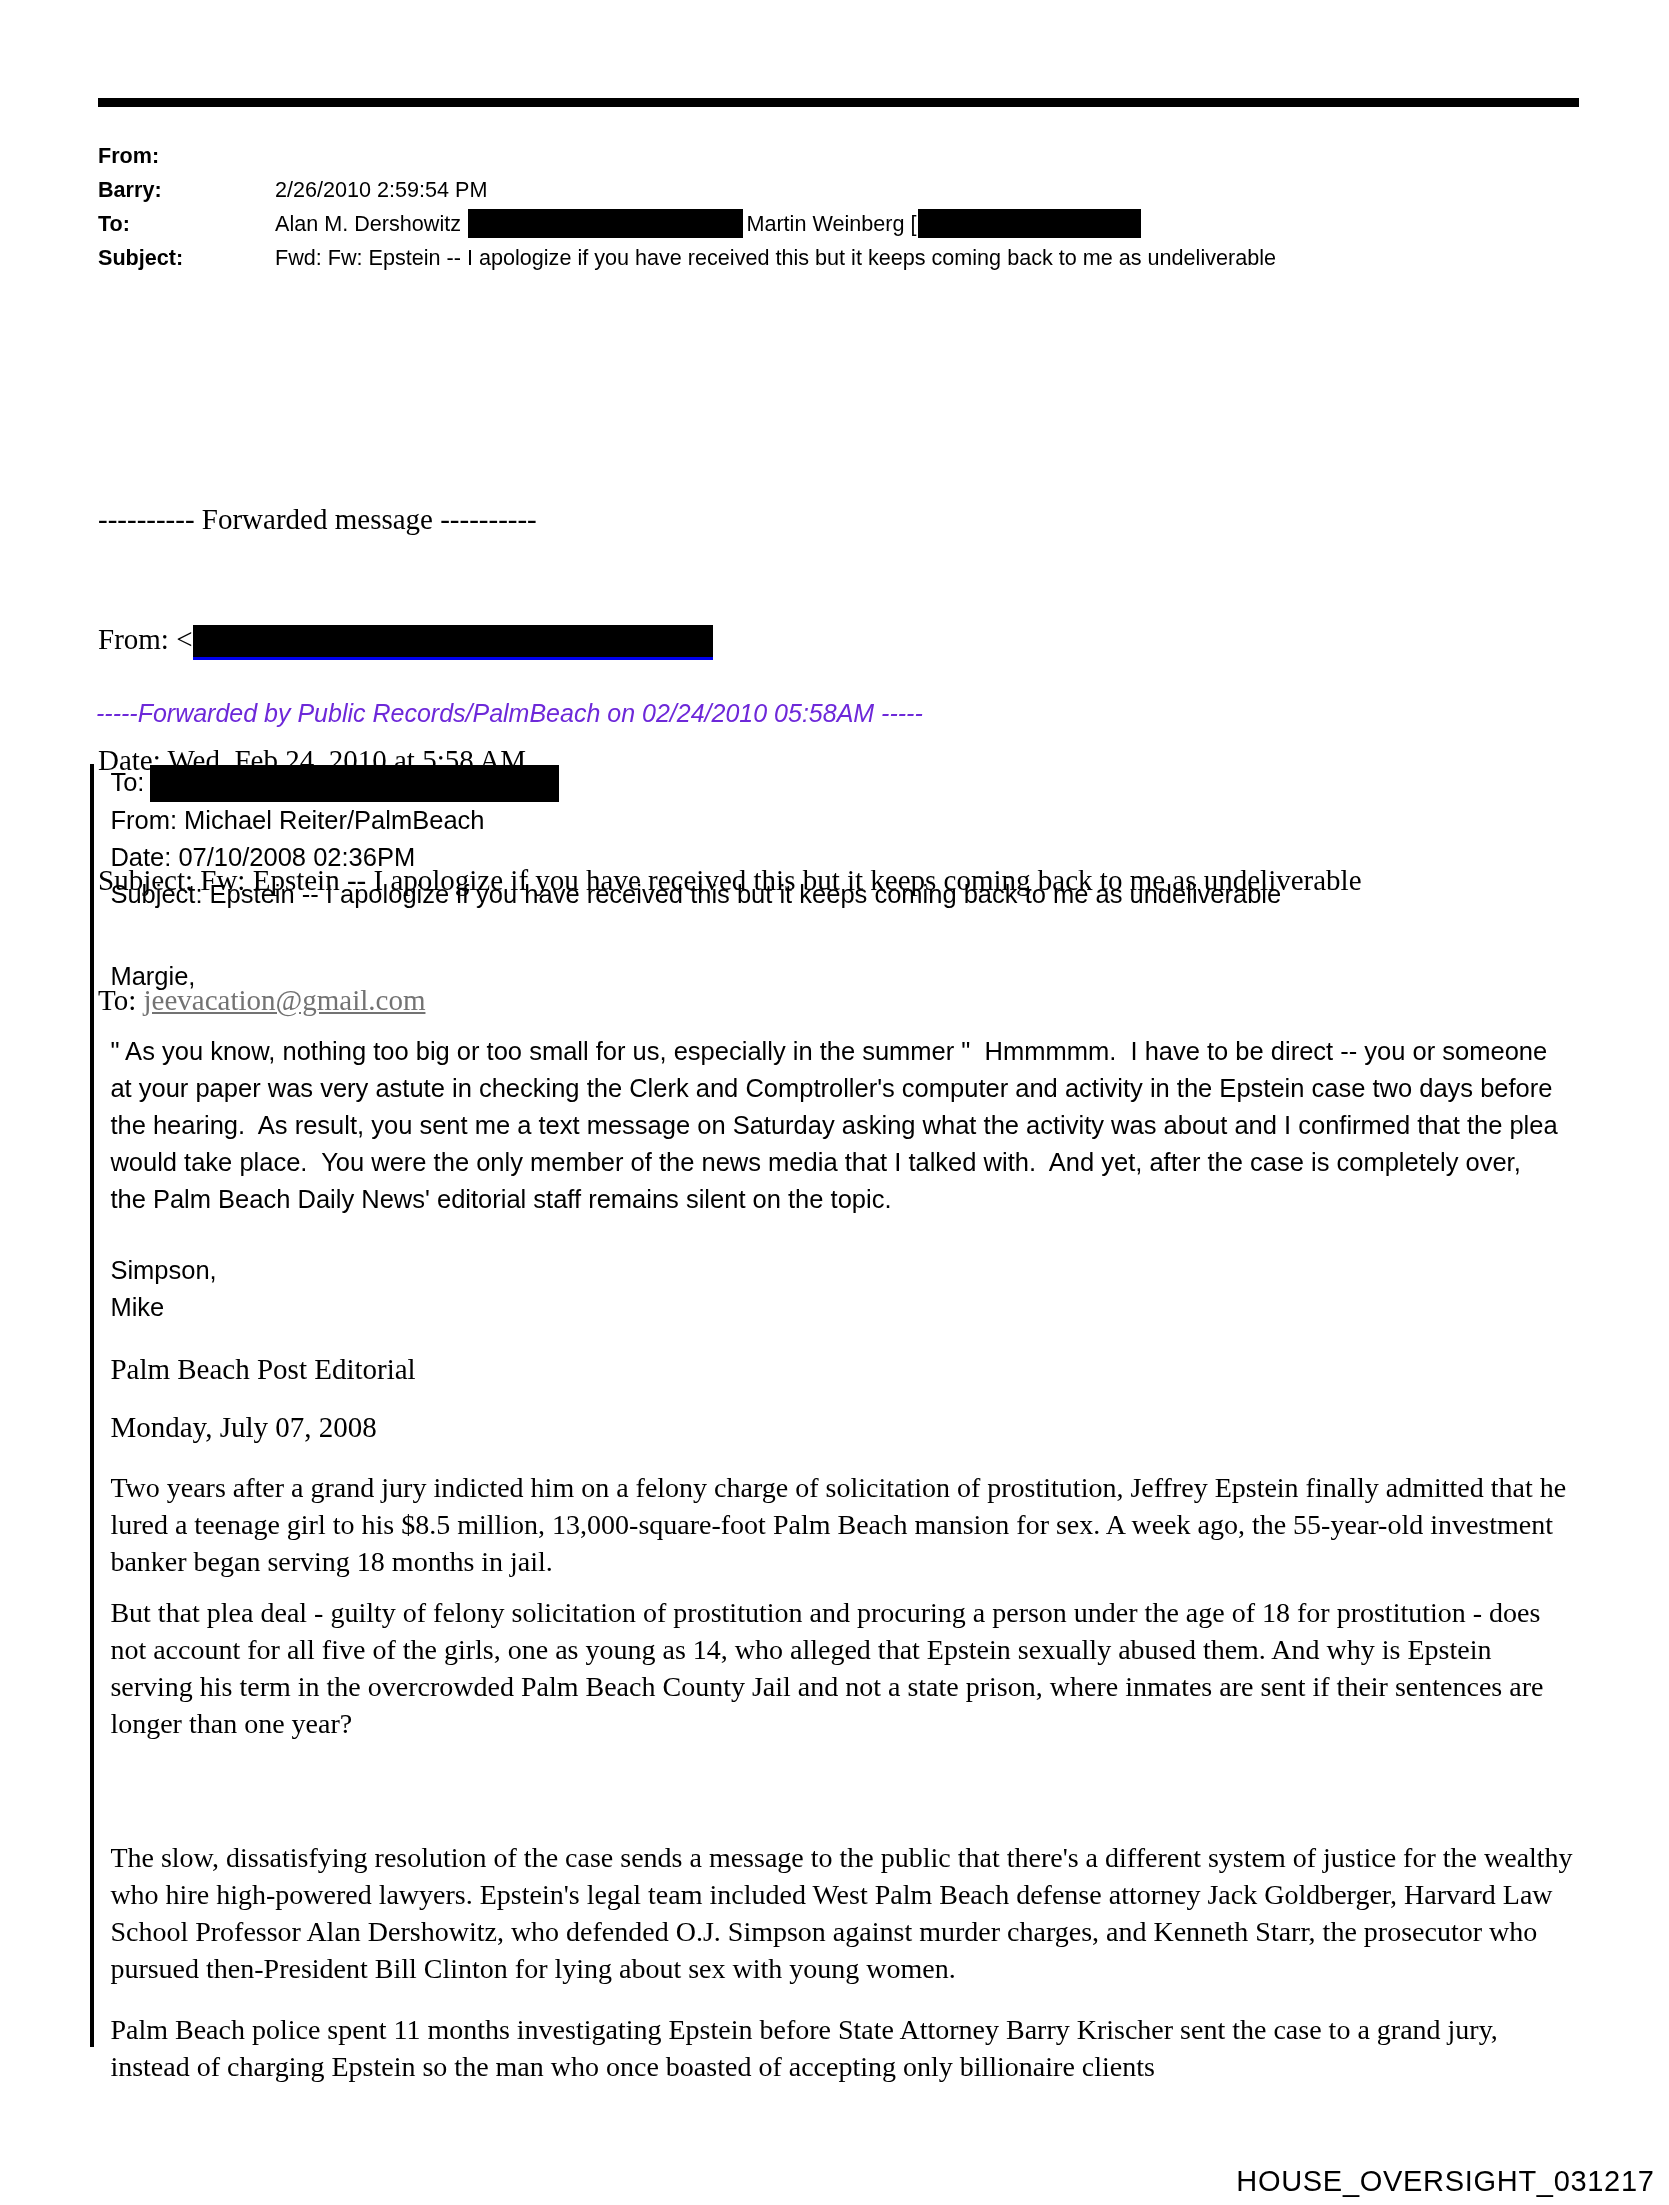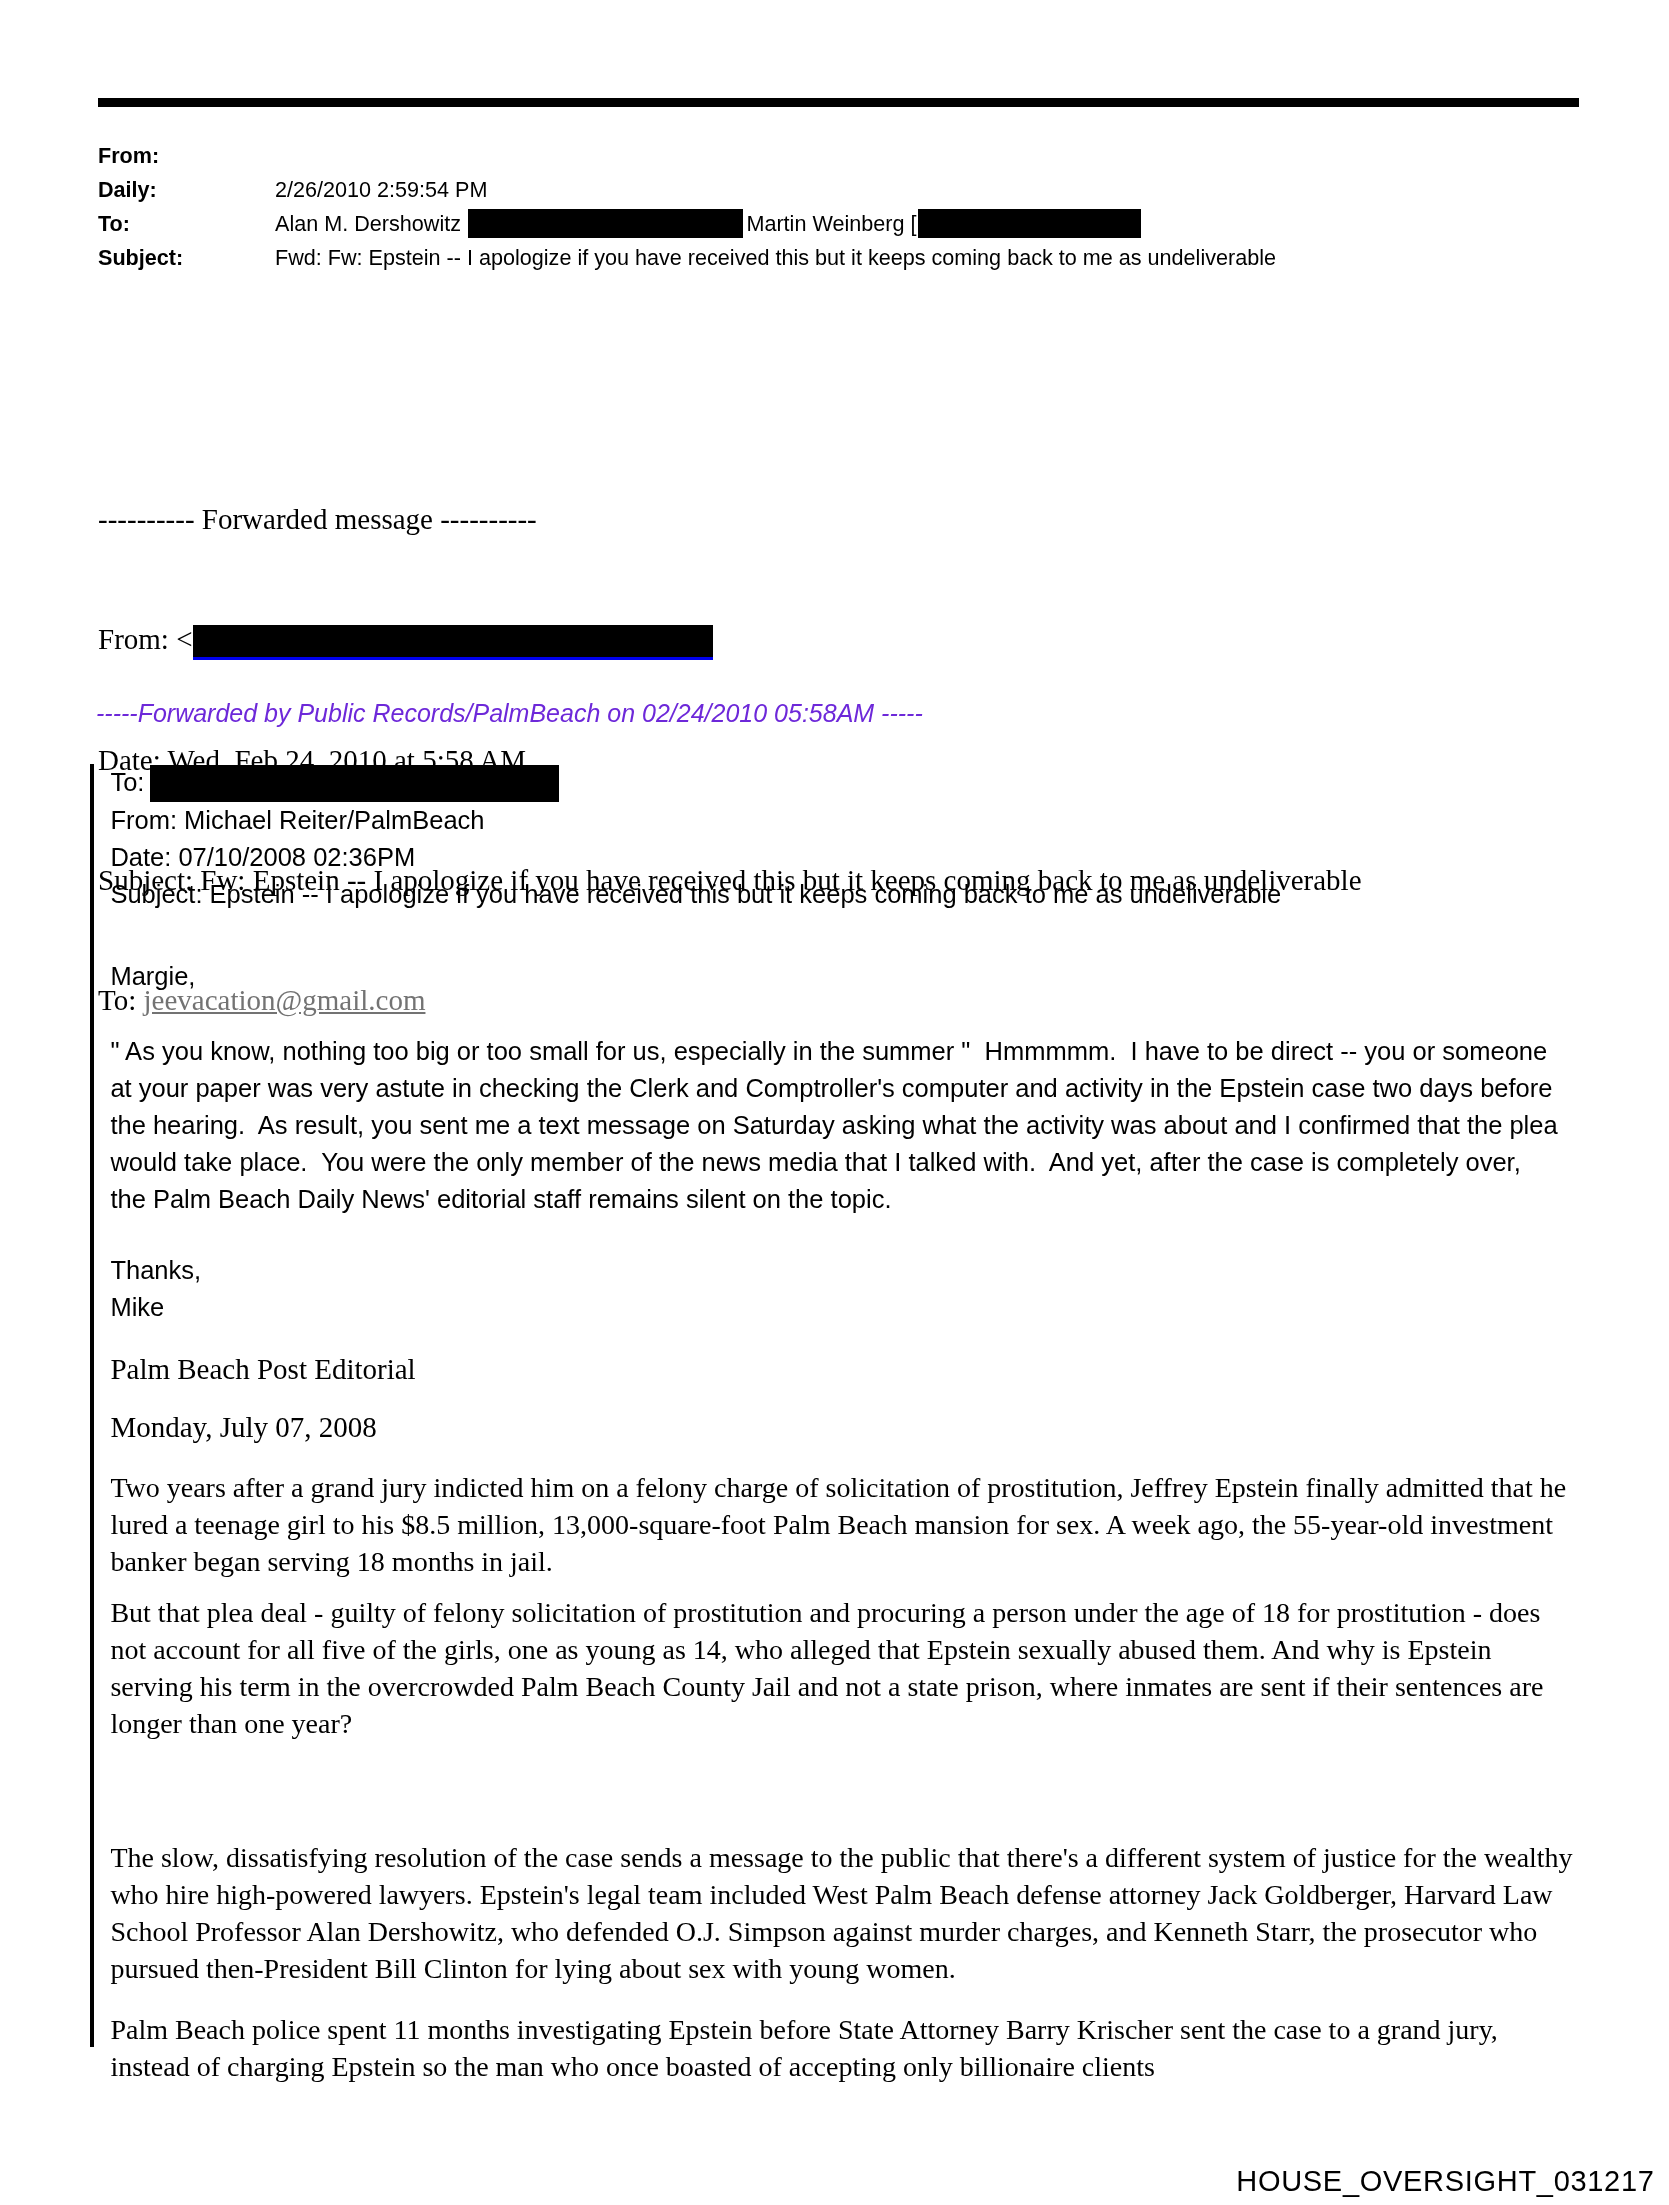--- a/index.html
+++ b/index.html
@@ -127,21 +127,21 @@
 
 <div id="page">
 
   <div class="top-rule"></div>
 
   <div class="mail-header">
     <div class="row">
       <span class="label">From:</span>
     </div>
     <div class="row">
-      <span class="label">Daily:</span>
+      <span class="label">Barry:</span>
       <span class="value">2/26/2010 2:59:54 PM</span>
     </div>
     <div class="row">
       <span class="label">To:</span>
       <span class="value"><span>Alan M. Dershowitz</span><span class="redact r-to1" style="background: rgb(0, 0, 0);"></span><span>Martin Weinberg [</span><span class="redact r-to2" style="background: rgb(0, 0, 0);"></span></span>
     </div>
     <div class="row">
       <span class="label">Subject:</span>
       <span class="value">Fwd: Fw: Epstein -- I apologize if you have received this but it keeps coming back to me as undeliverable</span>
     </div>
@@ -160,21 +160,21 @@
   <div class="quote-block">
     <div class="q-head"><span>To:</span><span class="redact r-q-to" style="background: rgb(0, 0, 0);"></span></div>
     <div class="q-head">From: Michael Reiter/PalmBeach</div>
     <div class="q-head">Date: 07/10/2008 02:36PM</div>
     <div class="q-head">Subject: Epstein -- I apologize if you have received this but it keeps coming back to me as undeliverable</div>
 
     <div class="q-greeting">Margie,</div>
 
     <div class="q-body">" As you know, nothing too big or too small for us, especially in the summer "  Hmmmmm.  I have to be direct -- you or someone at your paper was very astute in checking the Clerk and Comptroller's computer and activity in the Epstein case two days before the hearing.  As result, you sent me a text message on Saturday asking what the activity was about and I confirmed that the plea would take place.  You were the only member of the news media that I talked with.  And yet, after the case is completely over, the Palm Beach Daily News' editorial staff remains silent on the topic.</div>
 
-    <div class="q-closing">Thanks,</div>
+    <div class="q-closing">Simpson,</div>
     <div class="q-signature">Mike</div>
 
     <div class="ed-source">Palm Beach Post Editorial</div>
     <div class="ed-date">Monday, July 07, 2008</div>
 
     <div class="ed-para p1">Two years after a grand jury indicted him on a felony charge of solicitation of prostitution, Jeffrey Epstein finally admitted that he lured a teenage girl to his $8.5 million, 13,000-square-foot Palm Beach mansion for sex. A week ago, the 55-year-old investment banker began serving 18 months in jail.</div>
     <div class="ed-para p2">But that plea deal - guilty of felony solicitation of prostitution and procuring a person under the age of 18 for prostitution - does not account for all five of the girls, one as young as 14, who alleged that Epstein sexually abused them. And why is Epstein serving his term in the overcrowded Palm Beach County Jail and not a state prison, where inmates are sent if their sentences are longer than one year?</div>
     <div class="ed-para p3">The slow, dissatisfying resolution of the case sends a message to the public that there's a different system of justice for the wealthy who hire high-powered lawyers. Epstein's legal team included West Palm Beach defense attorney Jack Goldberger, Harvard Law School Professor Alan Dershowitz, who defended O.J. Simpson against murder charges, and Kenneth Starr, the prosecutor who pursued then-President Bill Clinton for lying about sex with young women.</div>
     <div class="ed-para p4">Palm Beach police spent 11 months investigating Epstein before State Attorney Barry Krischer sent the case to a grand jury, instead of charging Epstein so the man who once boasted of accepting only billionaire clients</div>
   </div>

